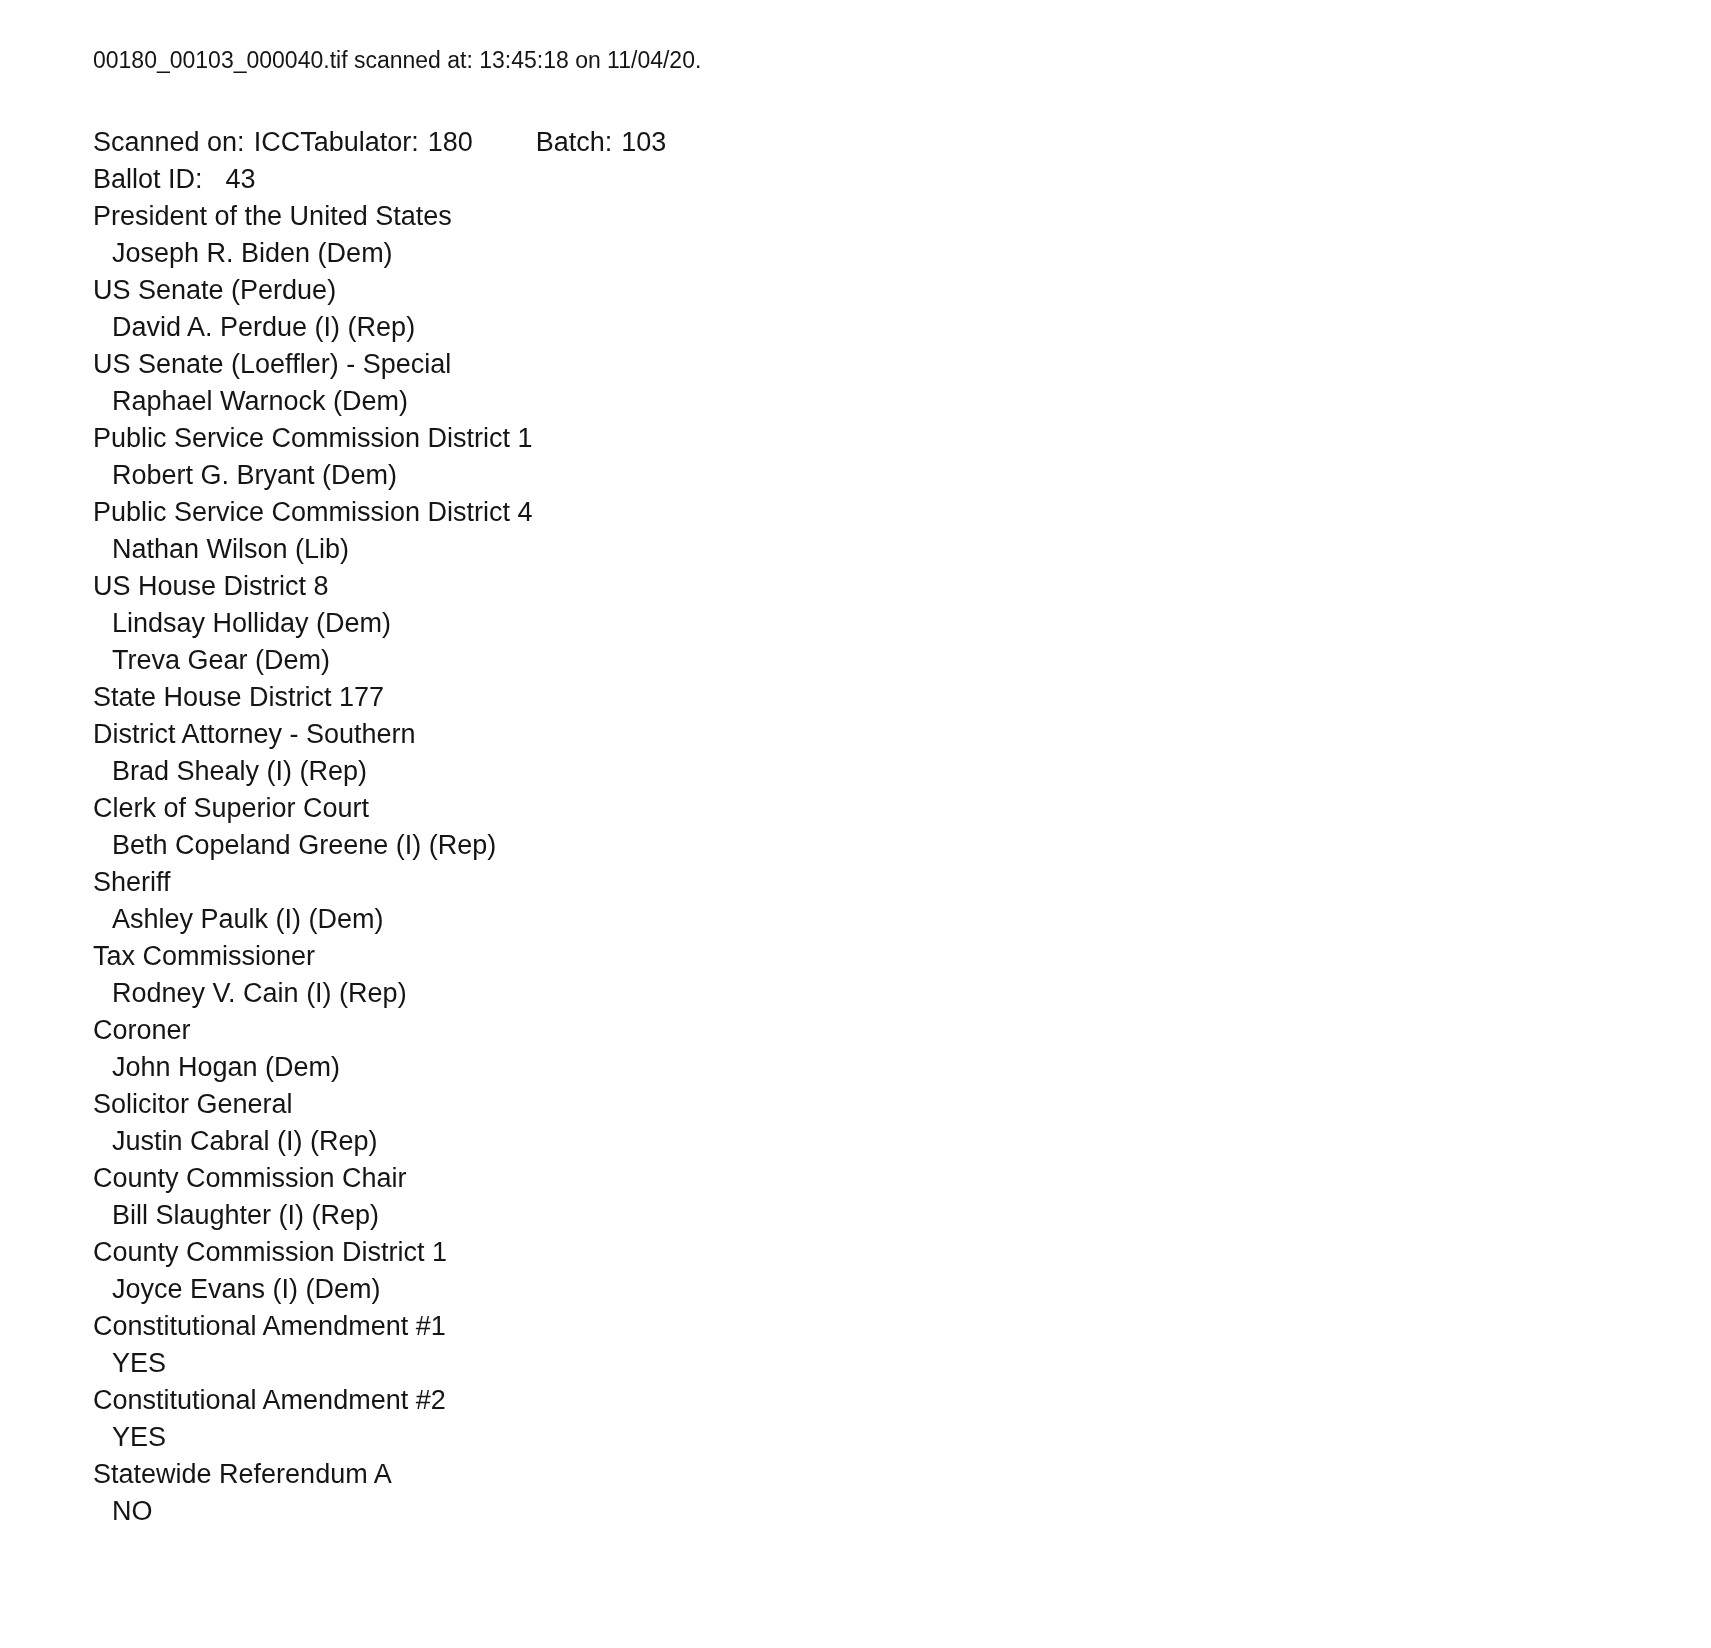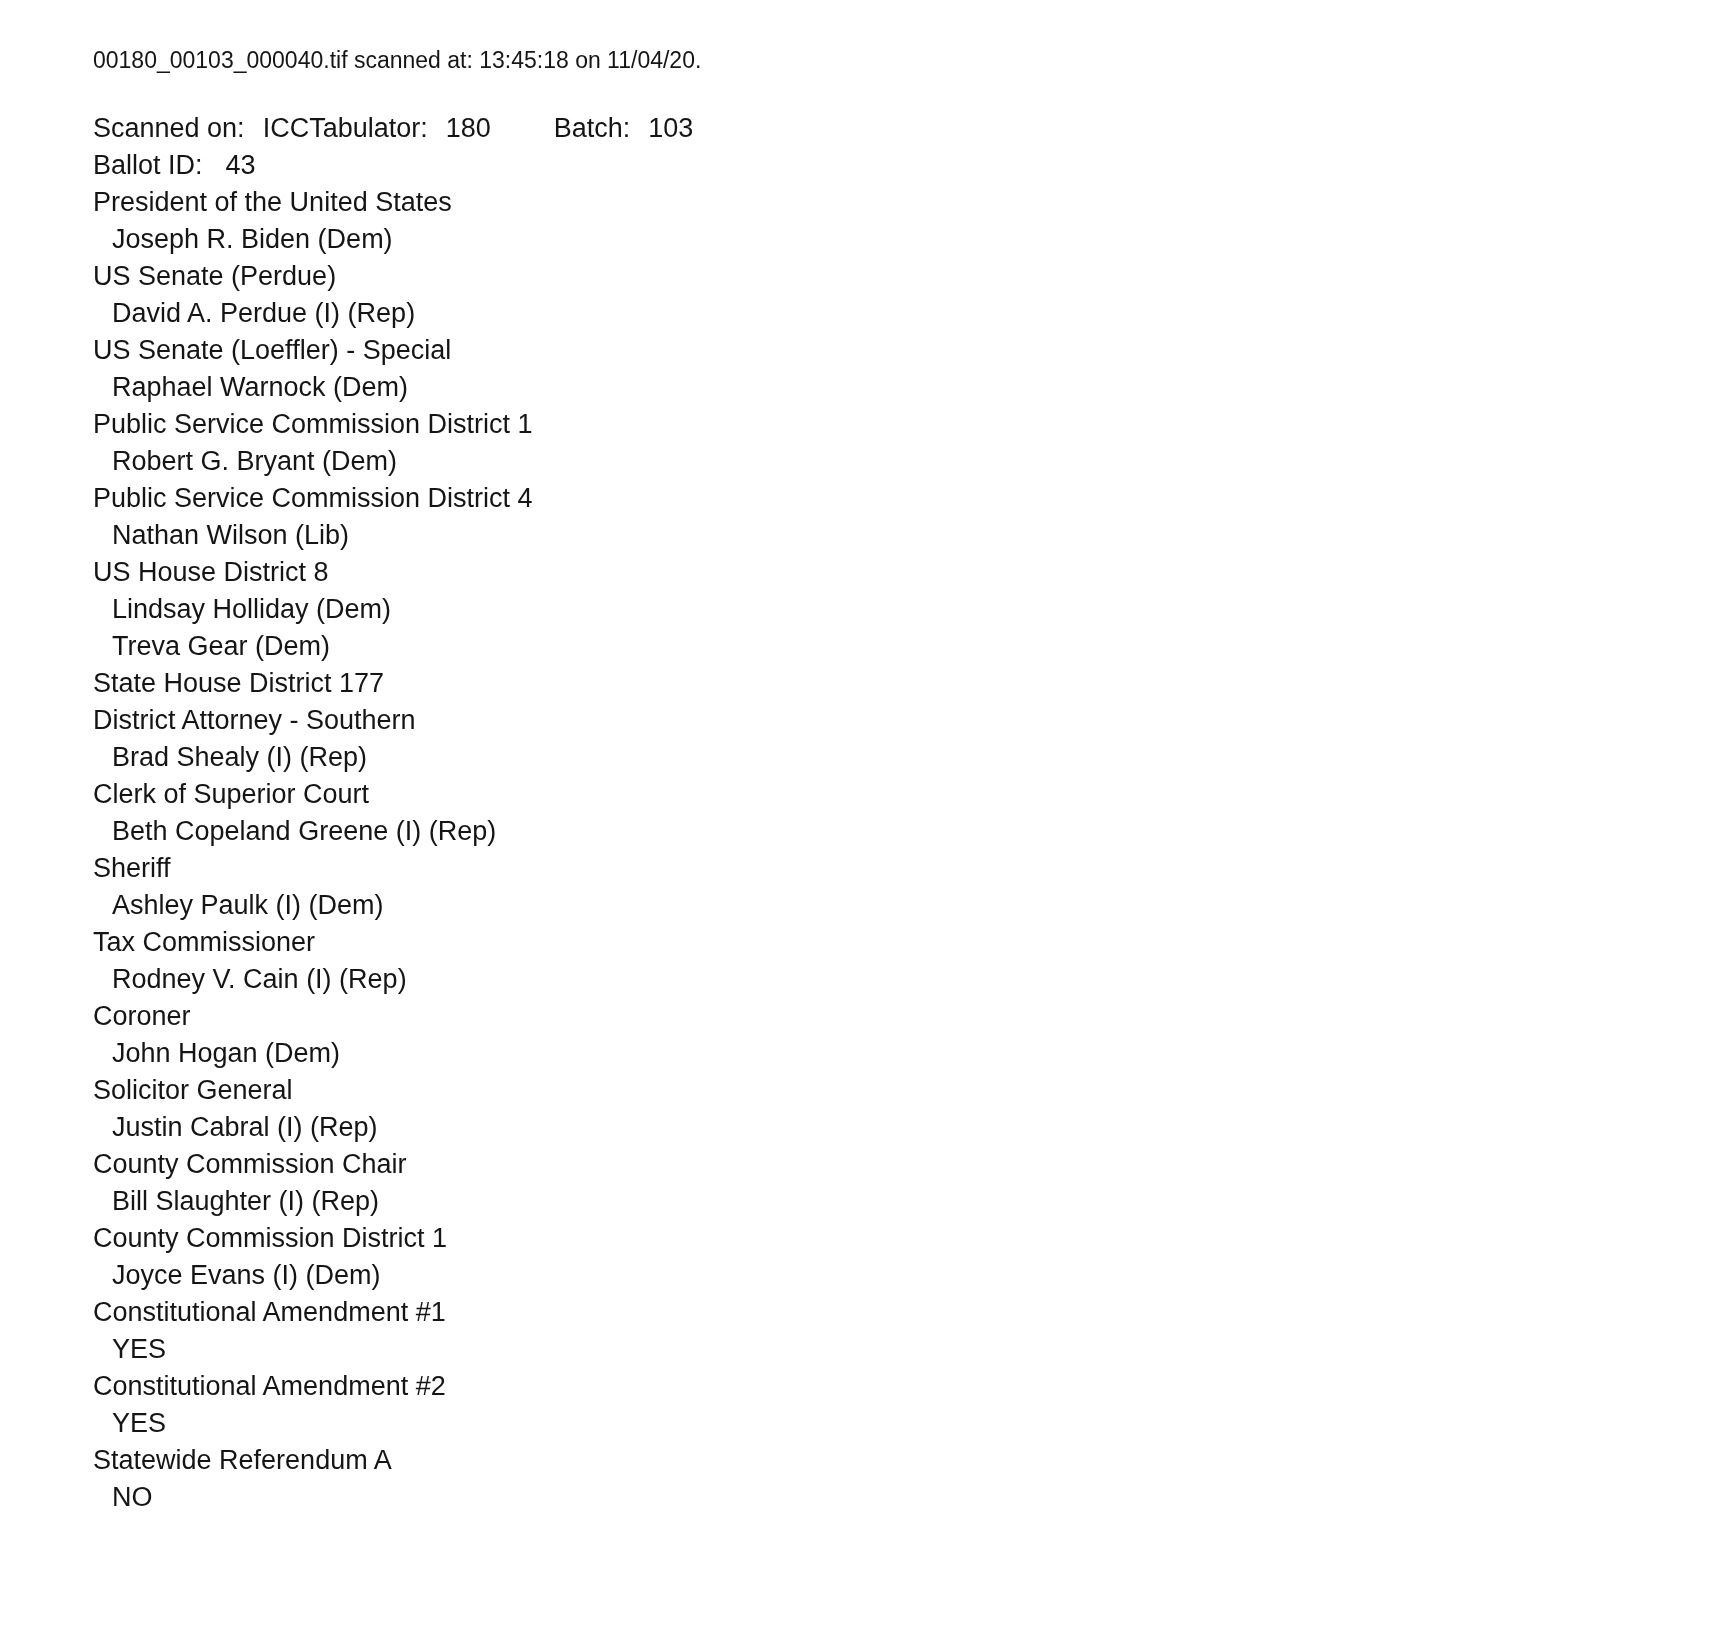--- a/index.html
+++ b/index.html
@@ -17,34 +17,34 @@
   }
   .doc {
     position: absolute;
     left: 93px;
     top: 44px;
     width: 1500px;
   }
   .scan-header {
     font-size: 23px;
     line-height: 32px;
-    margin-bottom: 34px;
+    margin-bottom: 48px;
     white-space: nowrap;
   }
   .scan-info {
     font-size: 27px;
     line-height: 37px;
     white-space: nowrap;
   }
   .ballot-id {
     font-size: 27px;
     line-height: 37px;
     white-space: nowrap;
   }
-  .val { margin-left: 18px; }
+  .val { margin-left: 9px; }
   .gap-med { }
   .gap-wide { margin-left: 63px; }
   .val-wide { margin-left: 23px; }
   .contest-list {
     font-size: 27px;
   }
   .line {
     height: 37px;
     line-height: 37px;
     white-space: nowrap;

